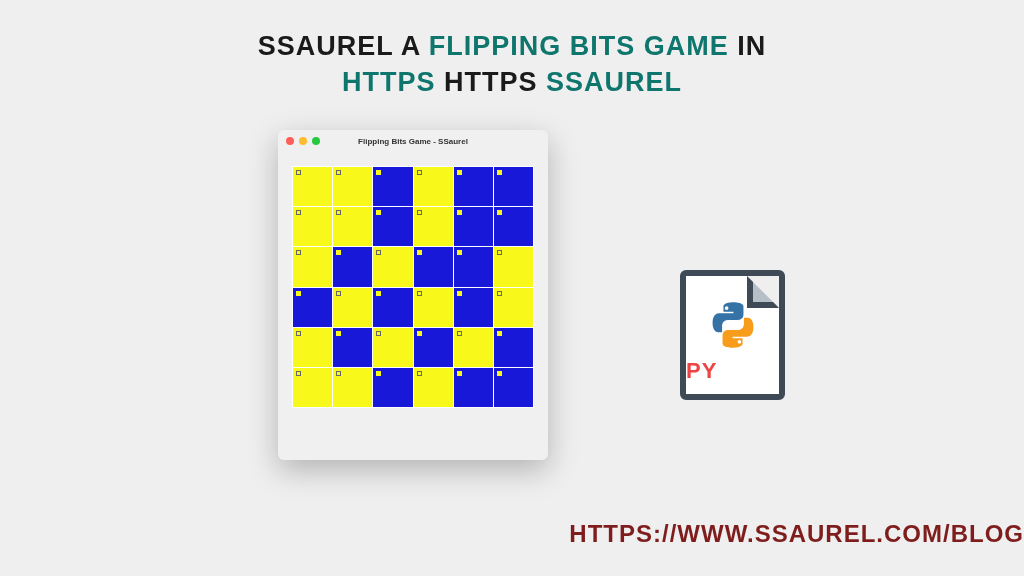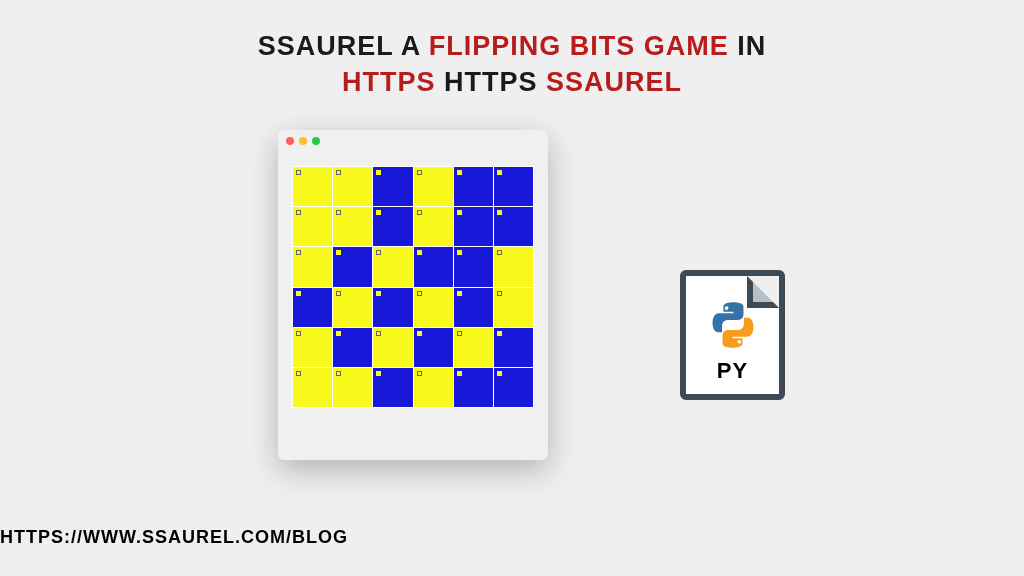--- a/index.html
+++ b/index.html
@@ -16,21 +16,21 @@
       top: 28px;
       left: 0;
       right: 0;
       text-align: center;
       font-weight: 900;
       font-size: 27px;
       letter-spacing: 1px;
       line-height: 1.35;
     }
     .title .seg-black { color: #1a1a1a; }
-    .title .seg-red { color: #b91c1c; }
+    .title .seg-red { color: #0f766e; }
 
     .app-window {
       position: absolute;
       top: 130px;
       left: 278px;
       width: 270px;
       height: 330px;
       background: #f0f0f0;
       border-radius: 6px;
       box-shadow: 0 10px 30px rgba(0,0,0,0.25);
@@ -126,52 +126,53 @@
       left: 50%;
       transform: translateX(-50%);
       width: 50px;
       height: 50px;
     }
     .py-text {
       position: absolute;
       bottom: 10px;
       left: 0;
       right: 0;
-      text-align: center;
+      text-align: left;
       font-weight: 900;
-      color: #000000;
+      color: #ef4444;
       font-size: 22px;
       letter-spacing: 1px;
     }
 
     .footer-url {
       position: absolute;
       bottom: 28px;
       left: 0;
       right: 0;
-      text-align: left;
-      color: #000000;
+      text-align: right;
+      color: #7f1d1d;
       font-weight: 900;
-      font-size: 18px;
+      font-size: 24px;
       letter-spacing: 1px;
     }
   </style>
 </head>
 <body>
 
 <div class="title">
   <span class="seg-black">SSAUREL A </span><span class="seg-red">FLIPPING BITS GAME</span><span class="seg-black"> IN</span><br>
   <span class="seg-red">HTTPS</span><span class="seg-black"> HTTPS </span><span class="seg-red">SSAUREL</span>
 </div>
 
 <div class="app-window">
   <div class="title-bar">
     <span class="tb-btn tb-close"></span>
     <span class="tb-btn tb-min"></span>
     <span class="tb-btn tb-max"></span>
+    <div class="window-title">Flipping Bits Game - SSaurel</div>
   </div>
   <div class="grid-wrap">
     <div class="grid" id="game-grid">
         <div class="cell y">
           <div class="mark"></div>
         </div>
         <div class="cell y">
           <div class="mark"></div>
         </div>
         <div class="cell b">

